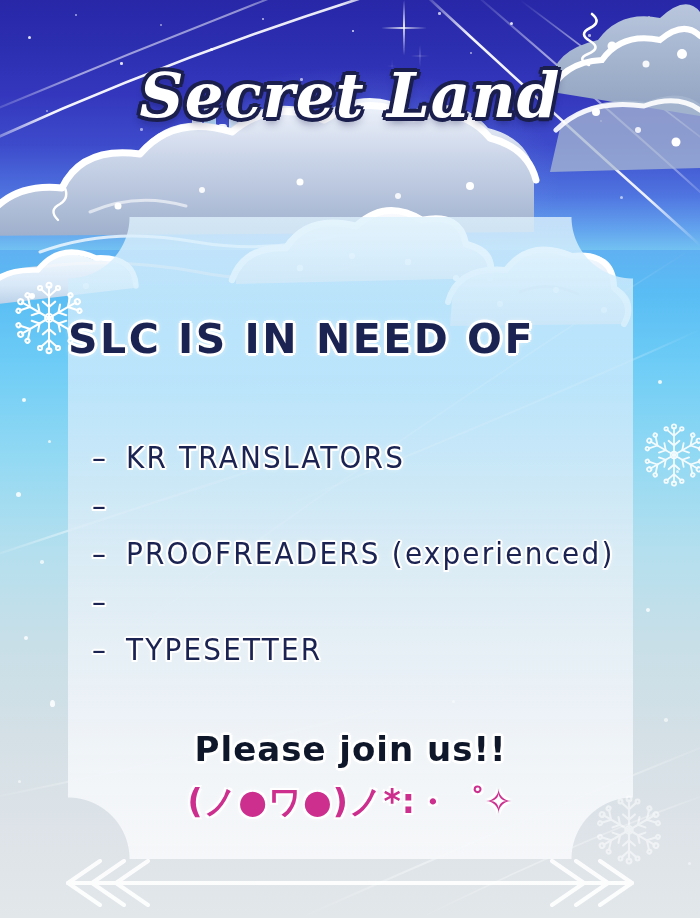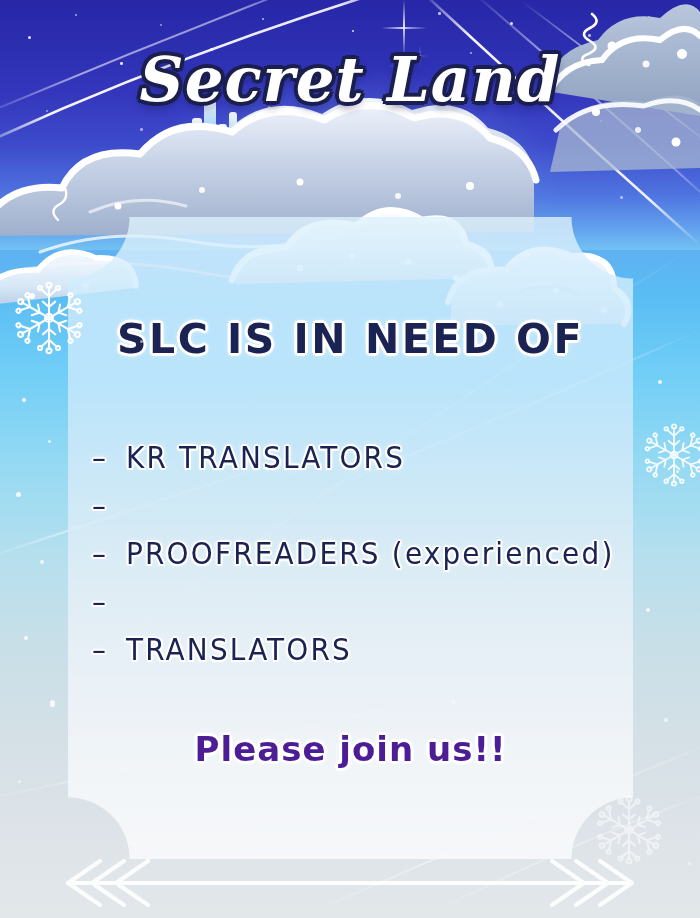--- a/index.html
+++ b/index.html
@@ -90,21 +90,21 @@
   .spire {
     position: absolute;
     bottom: 0;
     background: linear-gradient(180deg, rgba(255,255,255,.95) 0%, rgba(160,225,255,.85) 40%, rgba(110,200,250,.55) 100%);
     border-radius: 3px 3px 0 0;
   }
 
   
   .title {
     position: absolute;
-    left: 0; top: 44px;
+    left: 0; top: 60px;
     width: 700px;
     text-align: center;
     font-family: "DejaVu Serif", serif;
     font-style: italic;
     font-weight: 700;
     font-size: 61px;
     line-height: 72px;
     color: #ffffff;
     letter-spacing: 1px;
     text-shadow:
@@ -148,21 +148,21 @@
     position: absolute;
     left: 68px; top: 217px;
     width: 565px; height: 642px;
     z-index: 22;
   }
 
   .heading {
     position: absolute;
     left: 0; top: 98px;
     width: 565px;
-    text-align: center;
+    text-align: left;
     font-family: "DejaVu Sans", sans-serif;
     font-weight: 700;
     font-size: 41px;
     letter-spacing: 2.5px;
     color: #1b2352;
     text-shadow:
       -2px -2px 0 #fff, 2px -2px 0 #fff, -2px 2px 0 #fff, 2px 2px 0 #fff,
       -3px 0 0 #fff, 3px 0 0 #fff, 0 -3px 0 #fff, 0 3px 0 #fff,
       0 0 7px #fff;
   }
@@ -191,21 +191,21 @@
 
   .join {
     position: absolute;
     left: 0; top: 512px;
     width: 565px;
     text-align: center;
     font-family: "DejaVu Sans", sans-serif;
     font-weight: 700;
     font-size: 34px;
     letter-spacing: 1px;
-    color: #4c1d95;
+    color: #0f172a;
     text-shadow:
       -2px -2px 0 #fff, 2px -2px 0 #fff, -2px 2px 0 #fff, 2px 2px 0 #fff,
       -3px 0 0 #fff, 3px 0 0 #fff, 0 -3px 0 #fff, 0 3px 0 #fff,
       0 0 8px #fff;
   }
   .kaomoji {
     position: absolute;
     left: 0; top: 563px;
     width: 565px;
     text-align: center;
@@ -498,26 +498,27 @@
         <span class="role-dash">–</span>
         <span class="role-label">PROOFREADERS (experienced)</span>
       </div>
 
       <div class="role-line">
         <span class="role-dash">–</span>
       </div>
 
       <div class="role-line">
         <span class="role-dash">–</span>
-        <span class="role-label">TRANSLATORS</span>
+        <span class="role-label">TYPESETTER</span>
       </div>
 
     </div>
 
     <div class="join">Please join us!!</div>
+    <div class="kaomoji">(ノ●ワ●)ノ*:・゜✧</div>
   </div>
 
   <svg class="arrow-divider" viewBox="0 0 700 90" preserveAspectRatio="none">
     <g stroke="#ffffff" stroke-width="4" fill="none" stroke-linecap="round" opacity=".92">
       <line x1="70" y1="55" x2="630" y2="55"></line>
 
       <path d="M 68 55 L 100 33"></path>
       <path d="M 68 55 L 100 77"></path>
       <path d="M 92 55 L 124 33"></path>
       <path d="M 92 55 L 124 77"></path>

